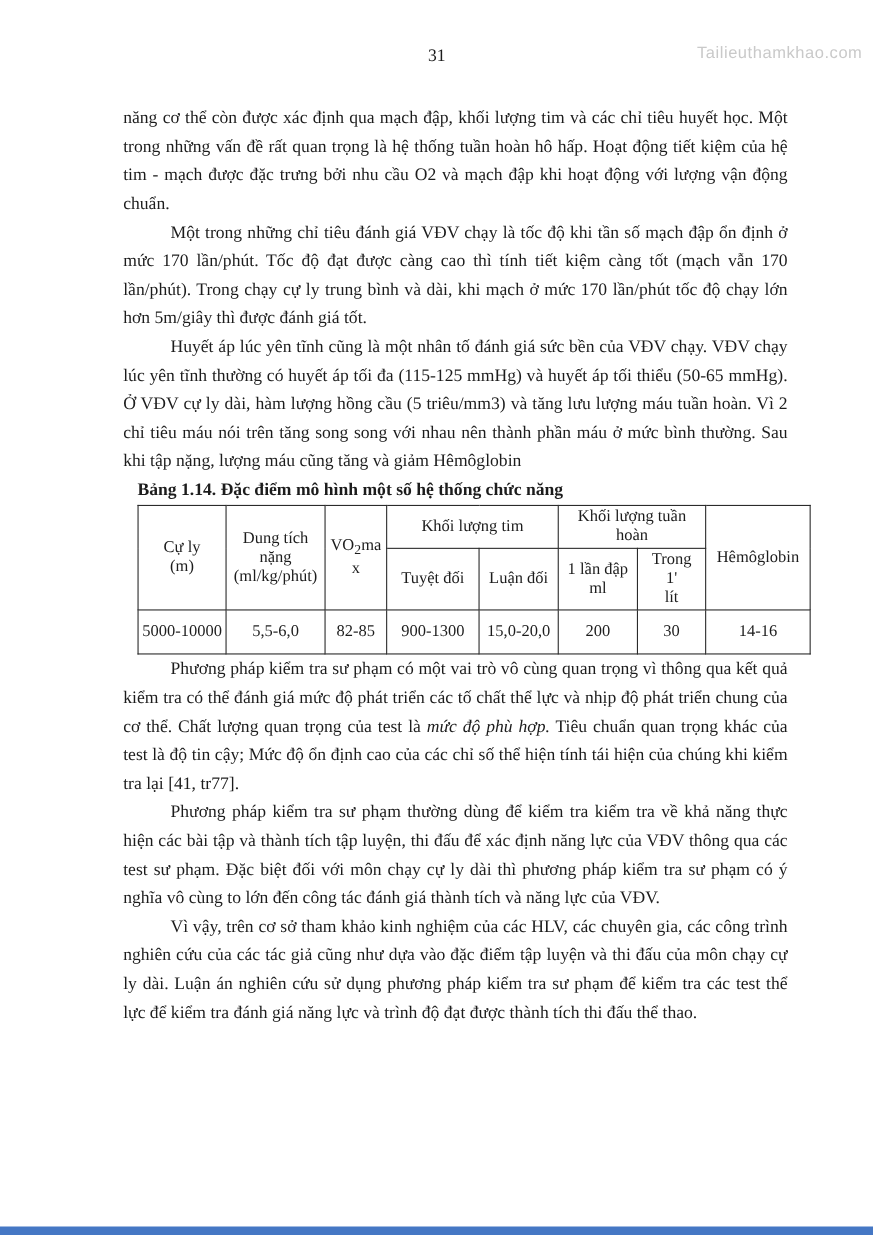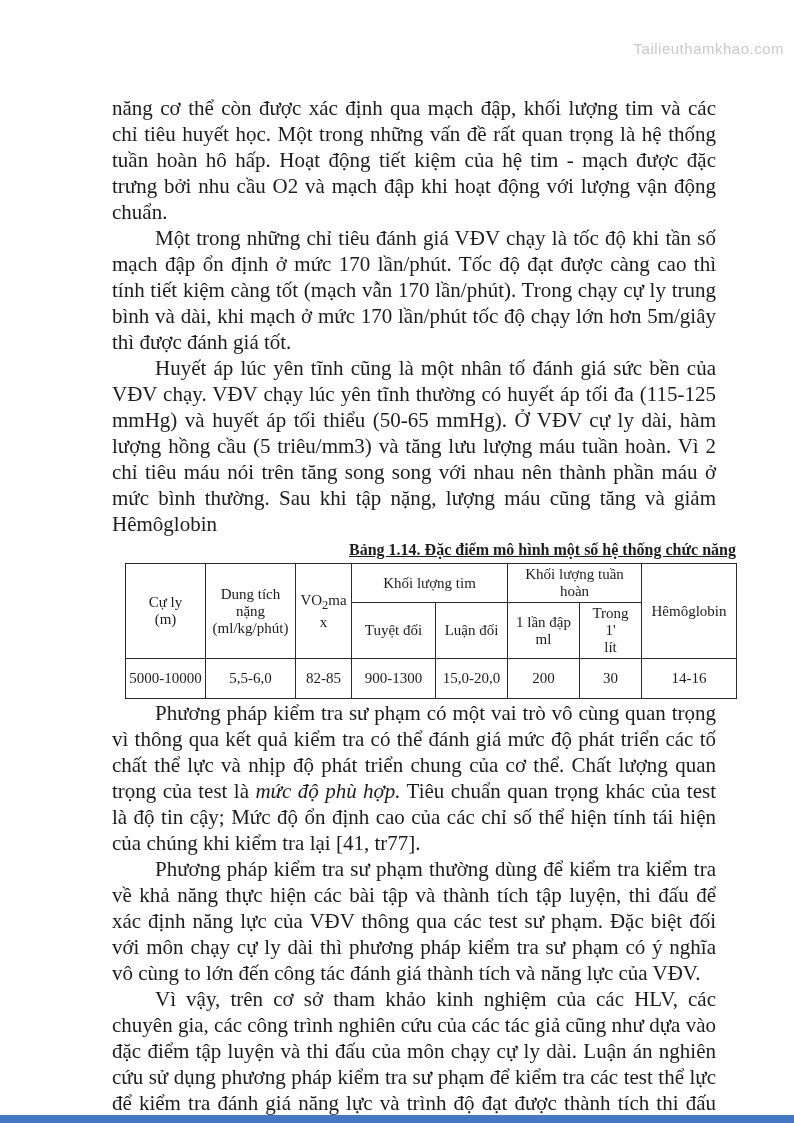--- a/index.html
+++ b/index.html
@@ -12,28 +12,28 @@
     position:absolute; top:8px; right:10px;
     font-family:"Liberation Sans", sans-serif;
     font-size:15px; color:#c9c9c9; letter-spacing:0.5px;margin-top:32px;
   }
   .page-number {
     position:absolute; top:42px; left:0; width:100%;
     text-align:center; font-size:16px;
   }
   .content { position:absolute; left:112px; top:95px; width:604px; }
   .para {
-    margin:0; font-size:21px; line-height:26px;
+    margin:0; font-size:16px; line-height:26px;
     text-align:justify; text-indent:43px;
   }
   .para.no-indent { text-indent:0; }
   .italic { font-style:italic; }
   .caption {
-    width:611px; margin:0 0 1px 13px; text-align:right;
-    font-weight:bold; font-size:16px; line-height:25px;text-decoration:underline;
+    width:611px; margin:0 0 1px 13px; text-align:left;
+    font-weight:bold; font-size:16px; line-height:25px;
   }
   table.spec {
     border-collapse:collapse; table-layout:fixed;
     width:611px; margin:0 0 1px 13px;
   }
   table.spec td {
     border:1px solid #2b2b2b; text-align:center; vertical-align:middle;
     font-size:15px; line-height:17px; padding:2px 3px;
     overflow-wrap:break-word; word-wrap:break-word;
   }
@@ -45,20 +45,21 @@
     position:absolute; bottom:0; left:0; width:100%; height:8px;
   }
 </style>
 </head>
 <body>
 
 <div class="page">
 
   <div class="watermark" style="color: rgb(201, 201, 201);">Tailieuthamkhao.com</div>
 
+  <div class="page-number">31</div>
 
   <div class="content">
 
     <p class="para no-indent">năng cơ thể còn được xác định qua mạch đập, khối lượng tim và các chỉ tiêu huyết học. Một trong những vấn đề rất quan trọng là hệ thống tuần hoàn hô hấp. Hoạt động tiết kiệm của hệ tim - mạch được đặc trưng bởi nhu cầu O2 và mạch đập khi hoạt động với lượng vận động chuẩn.</p>
     <p class="para">Một trong những chỉ tiêu đánh giá VĐV chạy là tốc độ khi tần số mạch đập ổn định ở mức 170 lần/phút. Tốc độ đạt được càng cao thì tính tiết kiệm càng tốt (mạch vẫn 170 lần/phút). Trong chạy cự ly trung bình và dài, khi mạch ở mức 170 lần/phút tốc độ chạy lớn hơn 5m/giây thì được đánh giá tốt.</p>
     <p class="para">Huyết áp lúc yên tĩnh cũng là một nhân tố đánh giá sức bền của VĐV chạy. VĐV chạy lúc yên tĩnh thường có huyết áp tối đa (115-125 mmHg) và huyết áp tối thiểu (50-65 mmHg). Ở VĐV cự ly dài, hàm lượng hồng cầu (5 triêu/mm3) và tăng lưu lượng máu tuần hoàn. Vì 2 chỉ tiêu máu nói trên tăng song song với nhau nên thành phần máu ở mức bình thường. Sau khi tập nặng, lượng máu cũng tăng và giảm Hêmôglobin</p>
 
     <div class="caption">Bảng 1.14. Đặc điểm mô hình một số hệ thống chức năng</div>
 
     <table class="spec">

